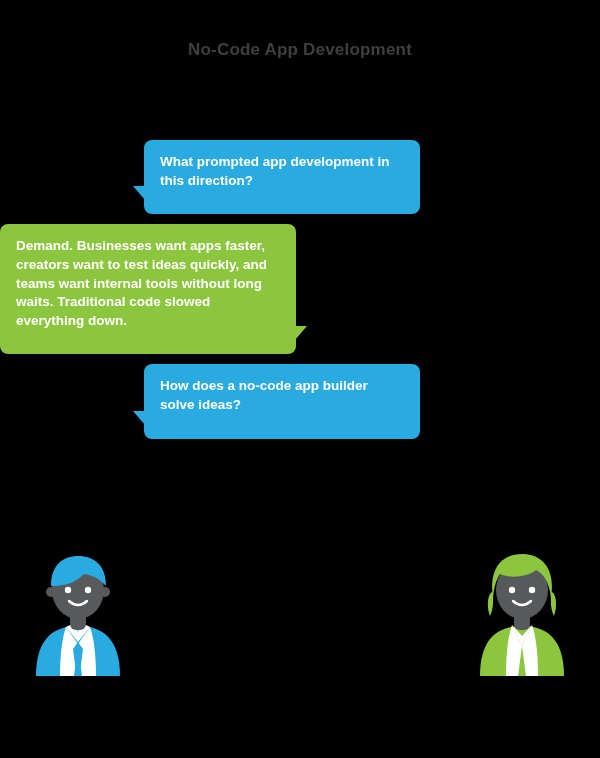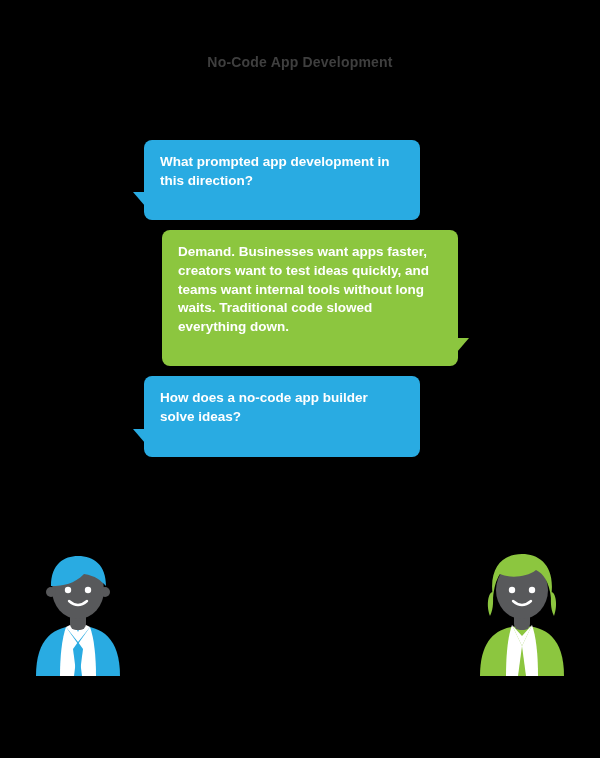--- a/index.html
+++ b/index.html
@@ -14,57 +14,56 @@
     overflow: hidden;
     font-family: "Liberation Sans", sans-serif;
   }
   .stage {
     position: absolute;
     inset: 0;
     background: #000000;
   }
   .title {
     position: absolute;
-    top: 54px;
+    top: 40px;
     left: 0;
     width: 600px;
     text-align: center;
     color: #3f3f3f;
-    font-size: 14px;
+    font-size: 17px;
     font-weight: bold;
     letter-spacing: 0.2px;
   }
   .bubbles {
     position: absolute;
     top: 140px;
     left: 0;
     width: 600px;
   }
   .row {
     position: relative;
     margin-bottom: 10px;
   }
   .bubble {
     position: relative;
     border-radius: 8px;
-    padding: 13px 16px 30px 16px;
+    padding: 13px 16px 24px 16px;
     color: #ffffff;
     font-size: 13.5px;
     font-weight: bold;
     line-height: 1.38;
     box-sizing: border-box;
   }
   .bubble.question {
     background: #29ABE2;
     margin-left: 144px;
     width: 276px;
   }
   .bubble.answer {
     background: #8CC63F;
-    margin-left: 162px;
     width: 296px;
   }
   
   .bubble.question::after {
     content: "";
     position: absolute;
     left: -11px;
     bottom: 14px;
     width: 0;
     height: 0;

